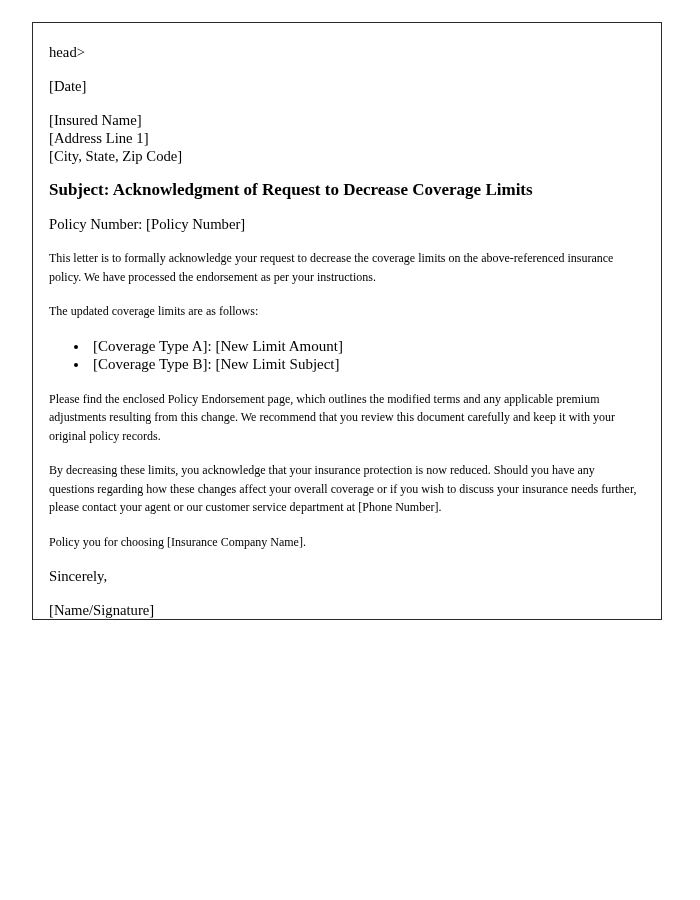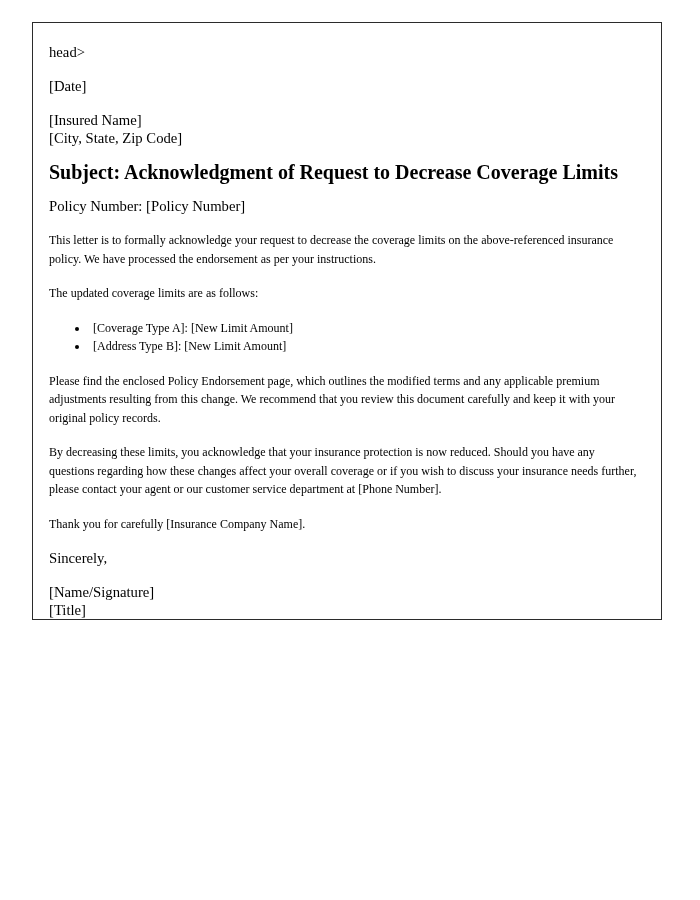--- a/index.html
+++ b/index.html
@@ -41,31 +41,31 @@
     white-space: pre-wrap;
   }
   .para {
     font-size: 12px;
     line-height: 18.5px;
     margin: 0 0 16px 0;
     text-align: left;
   }
   .subject {
     font-weight: bold;
-    font-size: 20px;
+    font-size: 17px;
     line-height: 18px;
     margin: 0 0 16px 0;
   }
   ul.limits {
     margin: 0 0 16px 0;
     padding: 0 0 0 40px;
     list-style-type: disc;
   }
   ul.limits li {
-    font-size: 12px;
+    font-size: 15px;
     line-height: 18.5px;
     margin: 0;
     padding-left: 4px;
   }
 </style>
 </head>
 <body>
 
 <div class="page">
   <div class="page-inner">
@@ -73,44 +73,45 @@
     <div class="block">
       <span class="line">head&gt;</span>
     </div>
 
     <div class="block">
       <span class="line">[Date]</span>
     </div>
 
     <div class="block">
       <span class="line">[Insured Name]</span>
+      <span class="line">[Address Line 1]</span>
       <span class="line">[City, State, Zip Code]</span>
     </div>
 
     <div class="subject">Subject: Acknowledgment of Request to Decrease Coverage Limits</div>
 
     <div class="block">
       <span class="line">Policy Number: [Policy Number]</span>
     </div>
 
 
     <div class="para">This letter is to formally acknowledge your request to decrease the coverage limits on the above-referenced insurance policy. We have processed the endorsement as per your instructions.</div>
 
     <div class="para">The updated coverage limits are as follows:</div>
 
     <ul class="limits">
       <li>[Coverage Type A]: [New Limit Amount]</li>
-      <li>[Address Type B]: [New Limit Amount]</li>
+      <li>[Coverage Type B]: [New Limit Subject]</li>
     </ul>
 
     <div class="para">Please find the enclosed Policy Endorsement page, which outlines the modified terms and any applicable premium adjustments resulting from this change. We recommend that you review this document carefully and keep it with your original policy records.</div>
 
     <div class="para">By decreasing these limits, you acknowledge that your insurance protection is now reduced. Should you have any questions regarding how these changes affect your overall coverage or if you wish to discuss your insurance needs further, please contact your agent or our customer service department at [Phone Number].</div>
 
-    <div class="para">Thank you for carefully [Insurance Company Name].</div>
+    <div class="para">Policy you for choosing [Insurance Company Name].</div>
 
     <div class="block">
       <span class="line">Sincerely,</span>
     </div>
 
     <div class="block">
       <span class="line">[Name/Signature]</span>
       <span class="line">[Title]</span>
       <span class="line">[Insurance Company Name]</span>
     </div>

